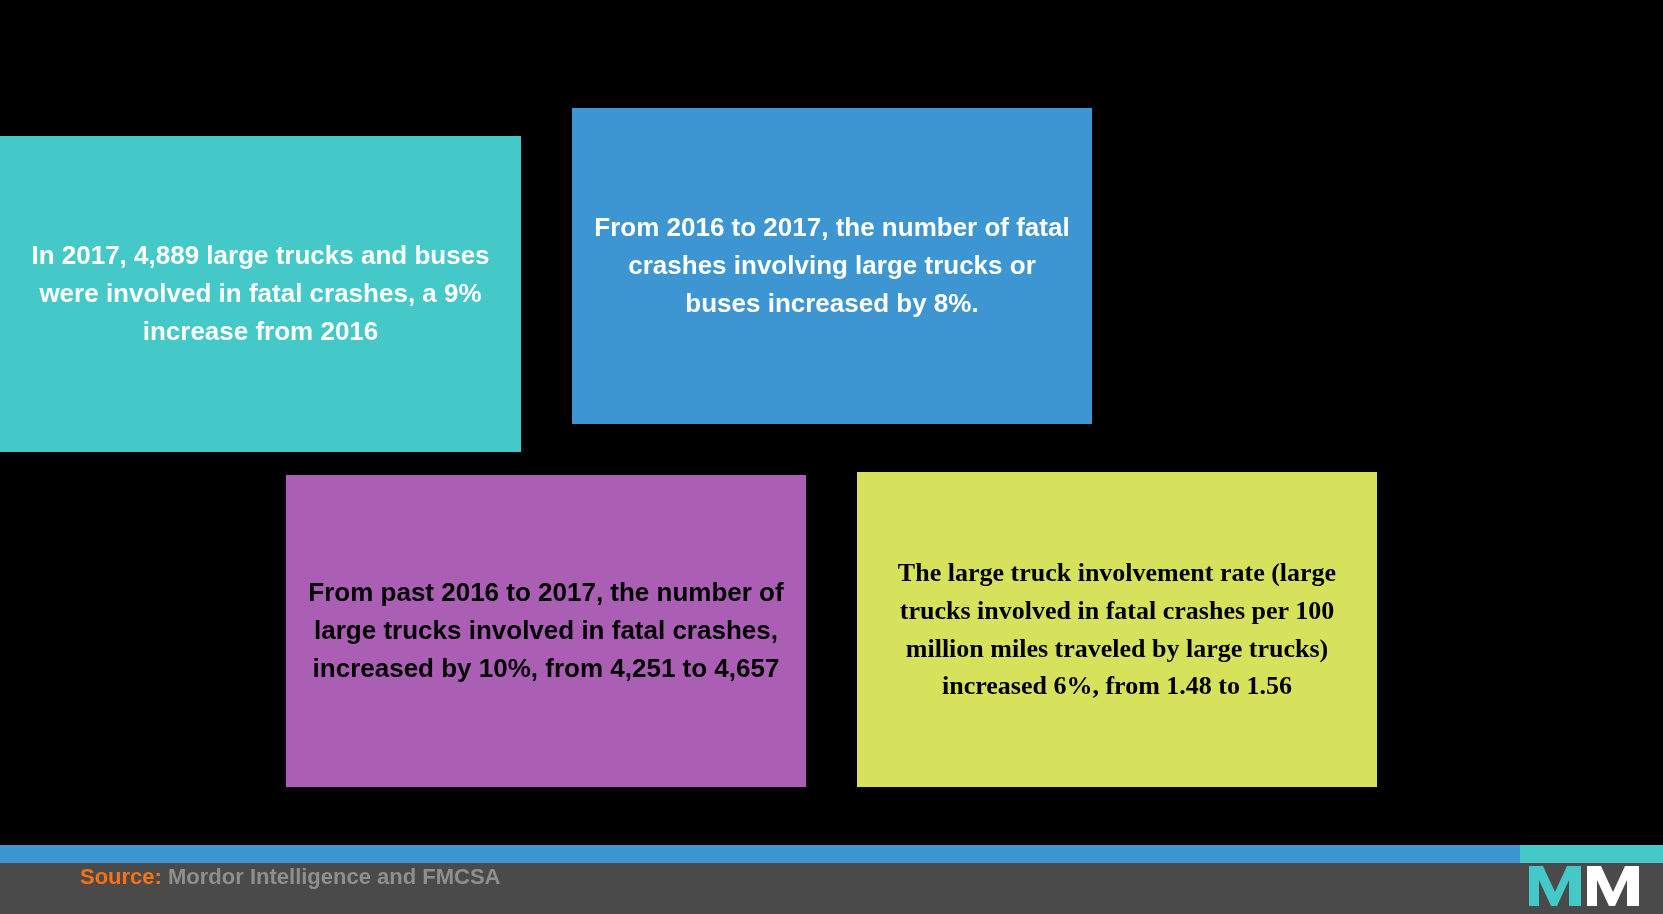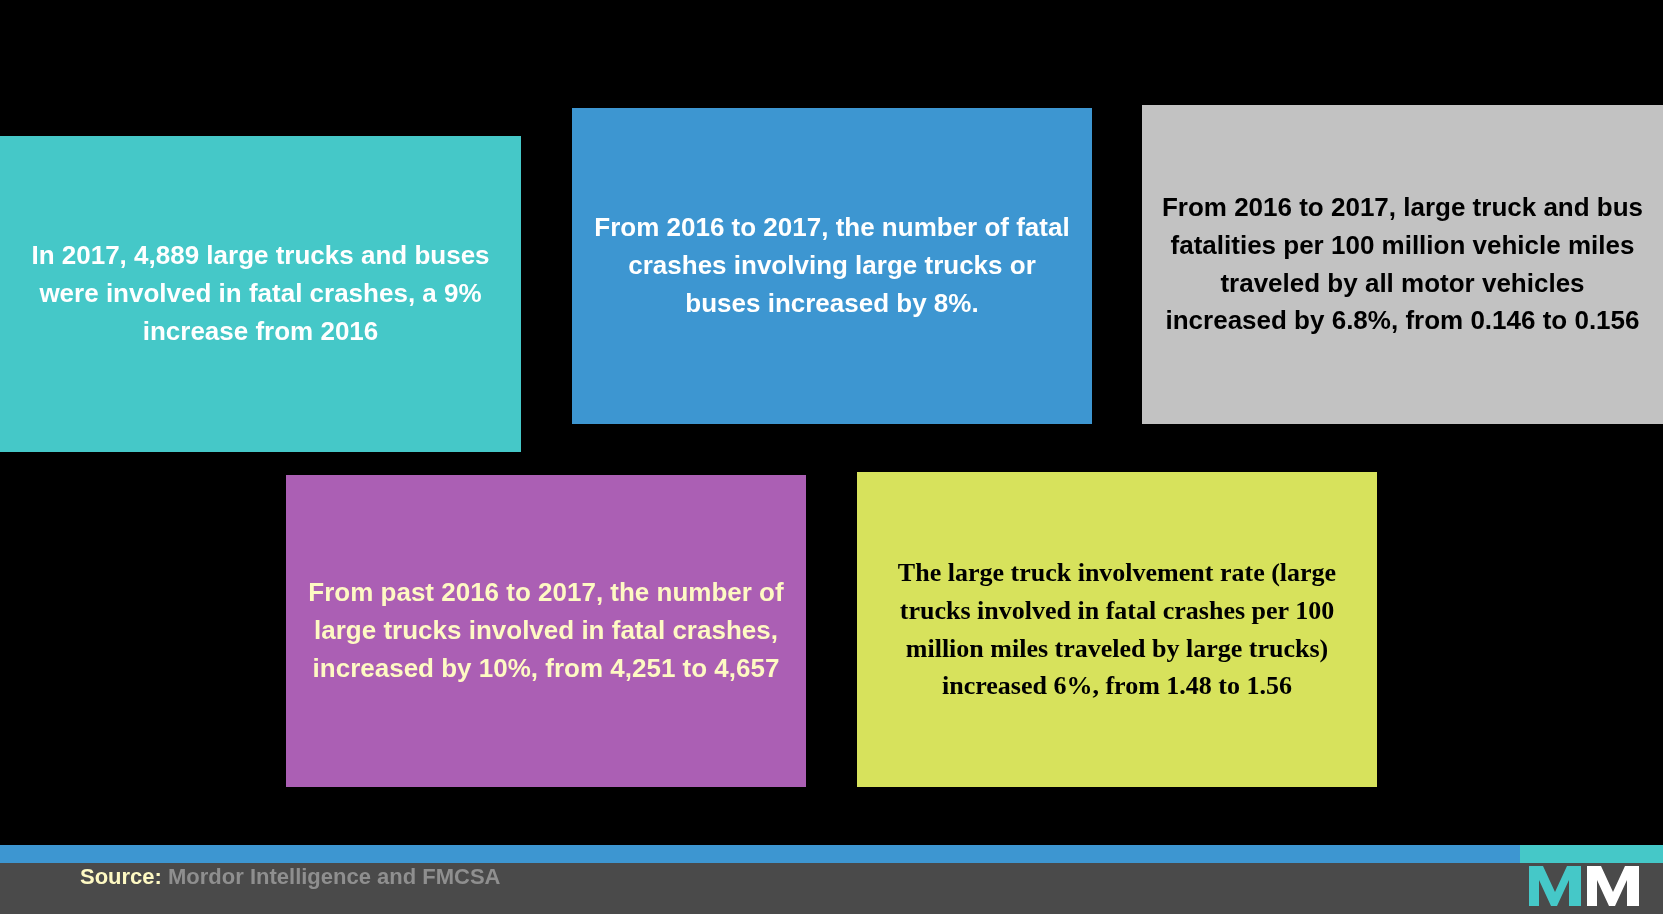--- a/index.html
+++ b/index.html
@@ -71,21 +71,21 @@
     font-size: 26px;
   }
 
   
   #card-4 {
     left: 286px;
     top: 475px;
     width: 520px;
     height: 312px;
     background: #ab5fb4;
-    color: #fef9c3;
+    color: #000000;
     font-size: 26px;
   }
   #card-5 {
     left: 857px;
     top: 472px;
     width: 520px;
     height: 315px;
     background: #d7e25c;
     color: #000000;
     font-size: 26px;
@@ -120,21 +120,21 @@
   .source-text {
     position: absolute;
     left: 80px;
     top: 864px;
     font-size: 22px;
     font-weight: bold;
     color: #8f8f8f;
     white-space: nowrap;
   }
   .source-text .label {
-    color: #fef9c3;
+    color: #f97316;
     text-align: right;
   }
   .logo {
     position: absolute;
     right: 18px;
     top: 862px;
     width: 120px;
     height: 48px;
   }
 </style>
@@ -144,23 +144,20 @@
 <div class="stage">
 
   <div class="card" id="card-1">
     <span class="card-text">In 2017, 4,889 large trucks and buses were involved in fatal crashes, a 9% increase from 2016</span>
   </div>
 
   <div class="card" id="card-2">
     <span class="card-text">From 2016 to 2017, the number of fatal crashes involving large trucks or buses increased by 8%.</span>
   </div>
 
-  <div class="card" id="card-3">
-    <span class="card-text">From 2016 to 2017, large truck and bus fatalities per 100 million vehicle miles traveled by all motor vehicles increased by 6.8%, from 0.146 to 0.156</span>
-  </div>
 
   <div class="card" id="card-4">
     <span class="card-text">From past 2016 to 2017, the number of large trucks involved in fatal crashes, increased by 10%, from 4,251 to 4,657</span>
   </div>
 
   <div class="card" id="card-5">
     <span class="card-text">The large truck involvement rate (large trucks involved in fatal crashes per 100 million miles traveled by large trucks) increased 6%, from 1.48 to 1.56</span>
   </div>
 
   <div class="footer-bar"></div>

